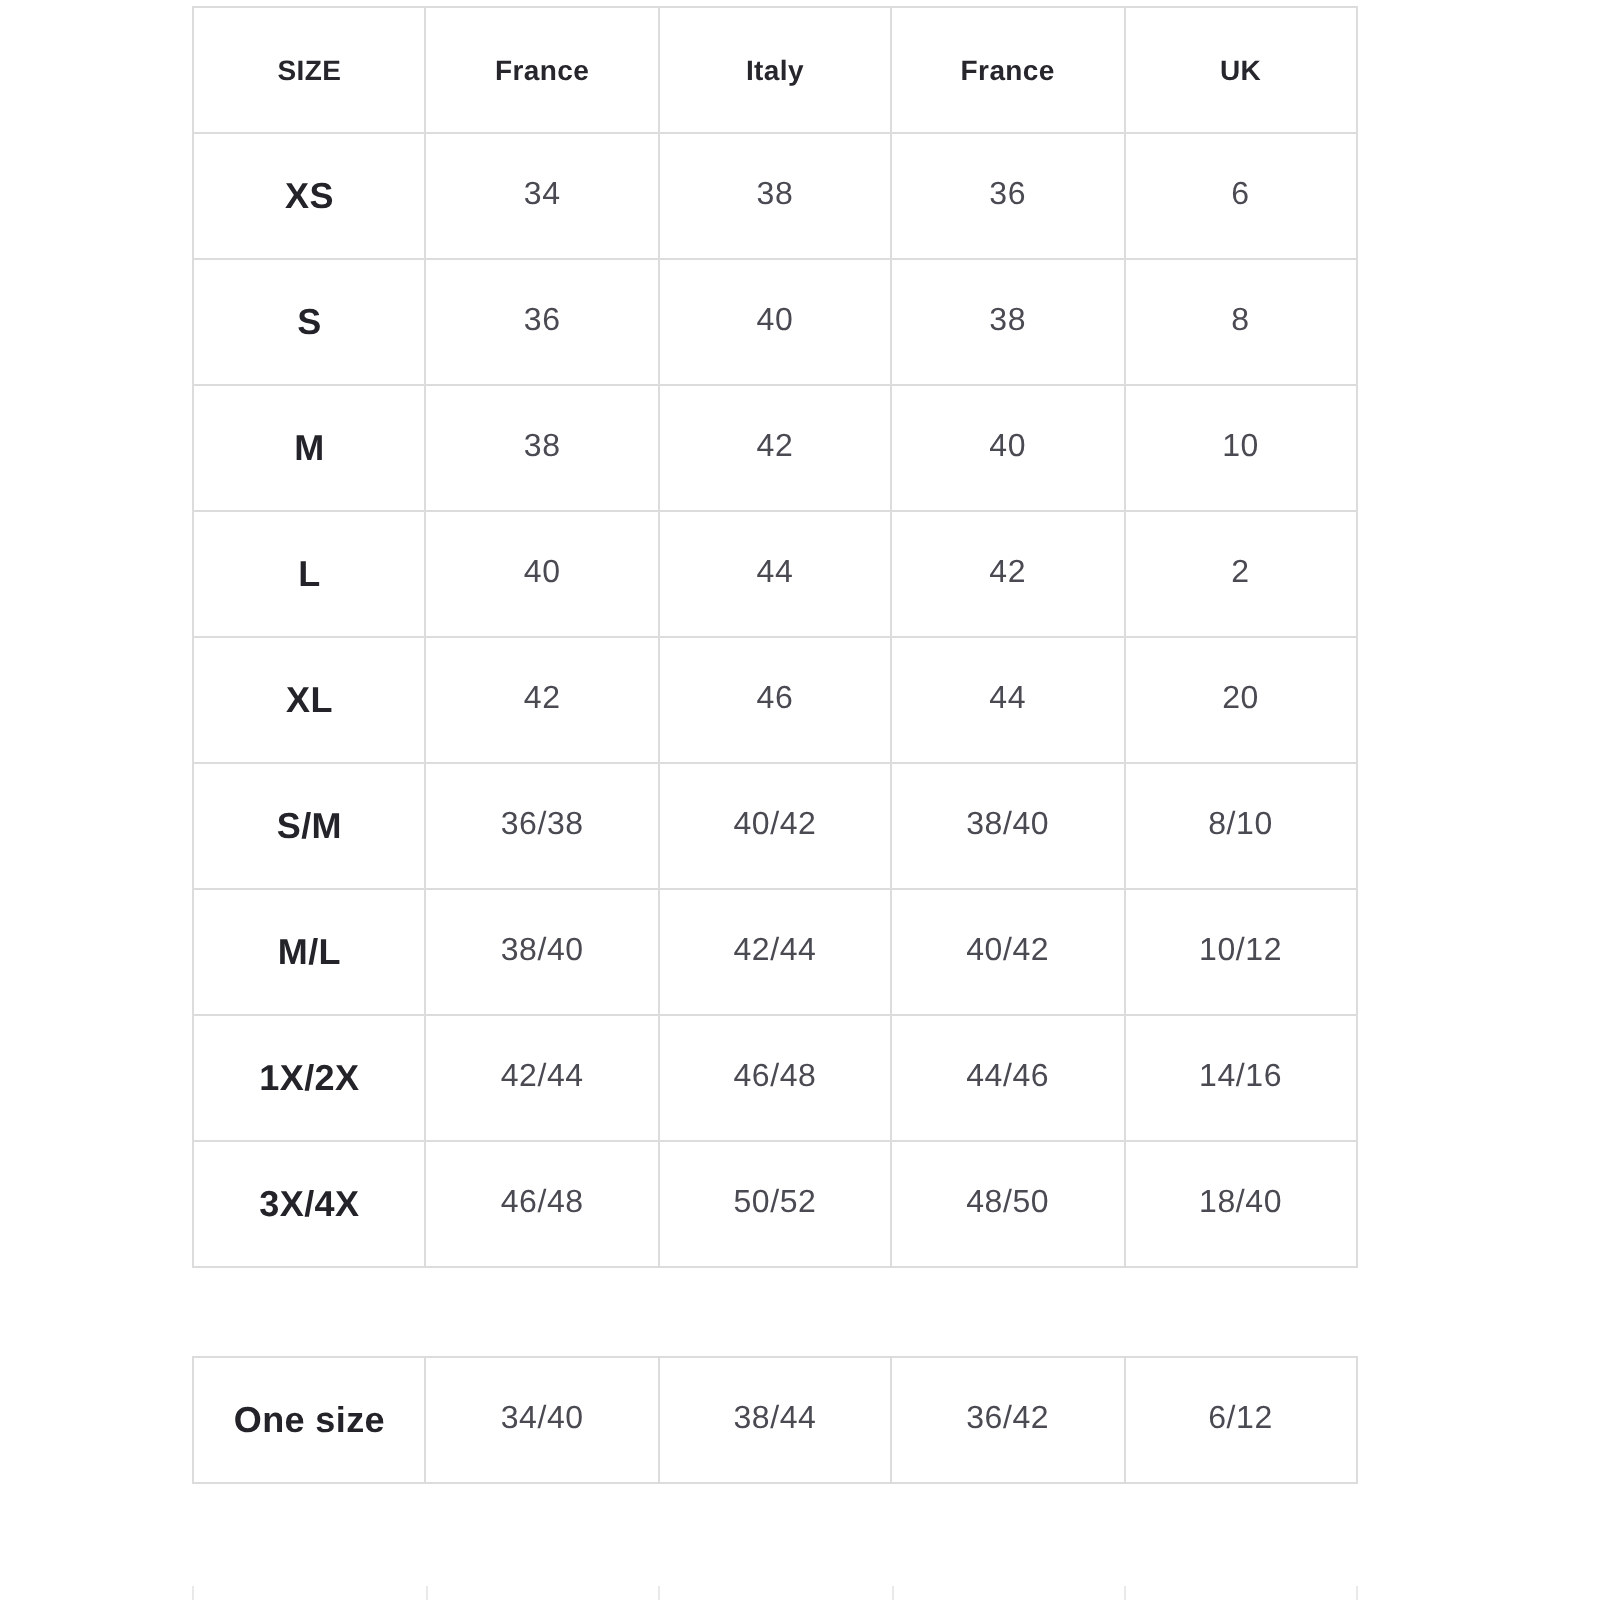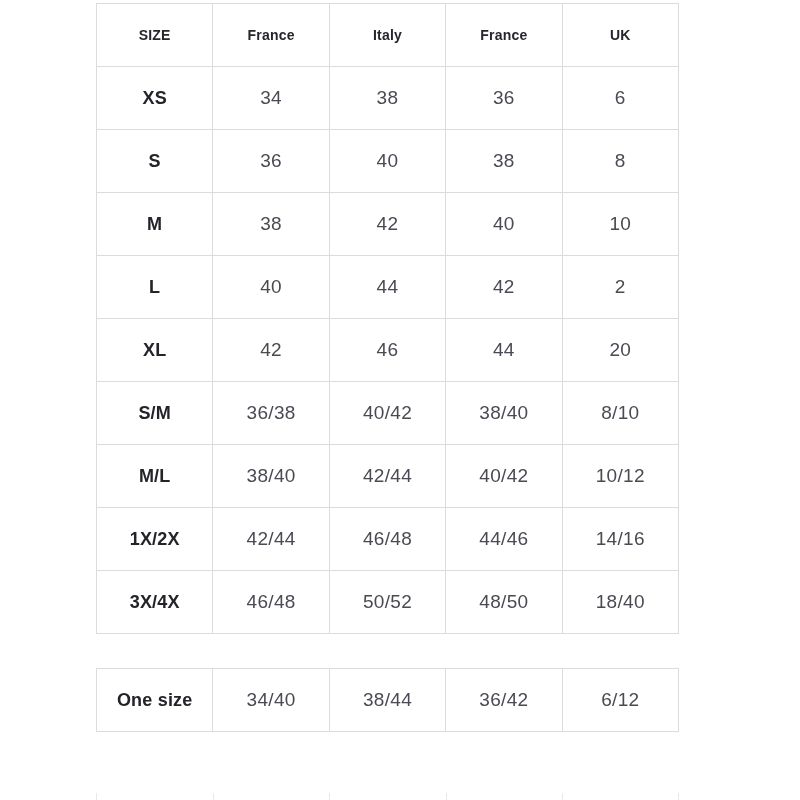--- a/index.html
+++ b/index.html
@@ -37,27 +37,27 @@
     color: #26262c;
     letter-spacing: 0.2px;
   }
   th.row-label {
     font-size: 18px;
     font-weight: bold;
     color: #232329;
     letter-spacing: 0.2px;
   }
   td.value {
-    font-size: 19px;
+    font-size: 16px;
     font-weight: normal;
     color: #4a4a53;
     letter-spacing: 0.3px;
   }
   table.special-table {
-    margin-top: 34px;
+    margin-top: 44px;
   }
   
   .stub {
     position: absolute;
     width: 1px;
     height: 7px;
     top: 793px;
     background: #e9e9e9;
   }
 </style>

